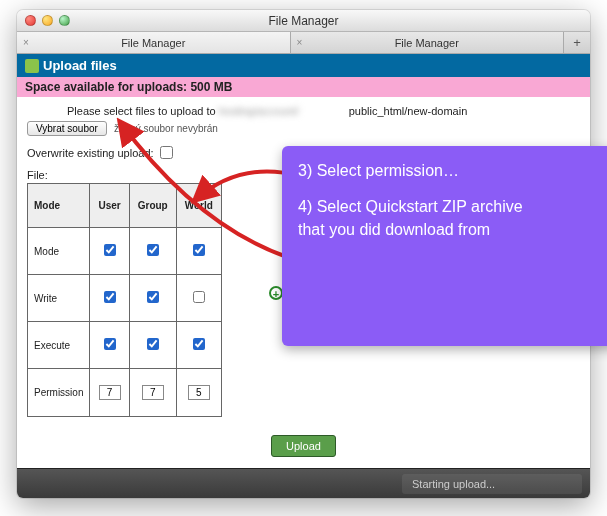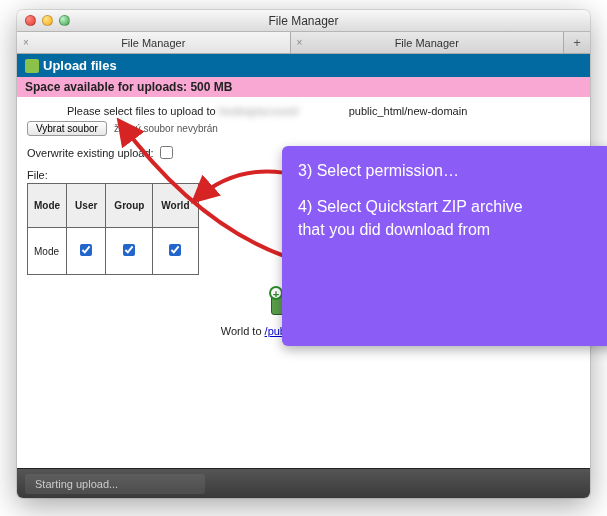--- a/index.html
+++ b/index.html
@@ -31,21 +31,21 @@
   table.perm { border-collapse: collapse; margin-top: 2px; }
   table.perm th, table.perm td { border: 1px solid #666; padding: 16px 8px; font-size: 10px; text-align: center; }
   table.perm th { background: #eee; }
   table.perm td:first-child, table.perm th:first-child { text-align: left; padding: 3px 6px; }
   table.perm input[type=checkbox] { accent-color: #2266cc; width: 12px; height: 12px; }
   .perm-val { width: 22px; font-size: 10px; text-align: center; border: 1px solid #888; padding: 1px; }
   .upload-btn { margin-top: 18px; text-align: center; }
   .upload-btn button { background: #5a9e4a; border: 1px solid #2d5a28; color: #fff; font-size: 11px; padding: 4px 14px; border-radius: 3px; cursor: pointer; }
   .backto { text-align: center; margin-top: 10px; font-size: 11px; }
   .backto a { color: #0000cc; text-decoration: underline; }
-  .statusbar { position: absolute; bottom: 0; left: 0; right: 0; height: 30px; background: linear-gradient(#555,#3a3a3a); border-top: 1px solid #222; display: flex; align-items: center; justify-content: flex-start; padding: 0 8px; }
+  .statusbar { position: absolute; bottom: 0; left: 0; right: 0; height: 30px; background: linear-gradient(#555,#3a3a3a); border-top: 1px solid #222; display: flex; align-items: center; justify-content: flex-end; padding: 0 8px; }
   .status-pill { background: rgba(255,255,255,0.08); color: #ccc; font-size: 11px; padding: 4px 10px; border-radius: 3px; width: 180px; }
   .overlay { position: absolute; background: #8b5cf6; color: #fff; border-radius: 6px; padding: 14px 16px; font-size: 16px; line-height: 1.4; width: 360px; box-shadow: 0 4px 12px rgba(0,0,0,0.3); }
   .overlay.o1 { left: 282px; top: 146px; height: 200px;}
   svg.arrow { position: absolute; pointer-events: none; }
   .plus-circle { position: absolute; left: 269px; top: 286px; width: 14px; height: 14px; border: 2px solid #2a8a2a; border-radius: 50%; color: #2a8a2a; font-size: 11px; line-height: 12px; text-align: center; font-weight: bold; background: #fff; }
 </style>
 </head>
 <body>
 
 <div class="window">
@@ -96,20 +96,38 @@
           <th>User</th>
           <th>Group</th>
           <th>World</th>
         </tr>
         <tr>
           <td>Mode</td>
           <td><input type="checkbox" checked="" style=""></td>
           <td><input type="checkbox" checked="" style=""></td>
           <td><input type="checkbox" checked="" style=""></td>
         </tr>
+        <tr>
+          <td>Write</td>
+          <td><input type="checkbox" checked="" style=""></td>
+          <td><input type="checkbox" checked="" style=""></td>
+          <td><input type="checkbox" style=""></td>
+        </tr>
+        <tr>
+          <td>Execute</td>
+          <td><input type="checkbox" checked="" style=""></td>
+          <td><input type="checkbox" checked="" style=""></td>
+          <td><input type="checkbox" checked="" style=""></td>
+        </tr>
+        <tr>
+          <td>Permission</td>
+          <td><input class="perm-val" value="7" style=""></td>
+          <td><input class="perm-val" value="7" style=""></td>
+          <td><input class="perm-val" value="5" style=""></td>
+        </tr>
       </tbody>
         </table>
       <div class="upload-btn">
         <button>Upload</button>
       </div>
       <div class="backto">
         <span>World to</span>
         <a href="#">/public_html/new-domain</a>
       </div>
     </div>

